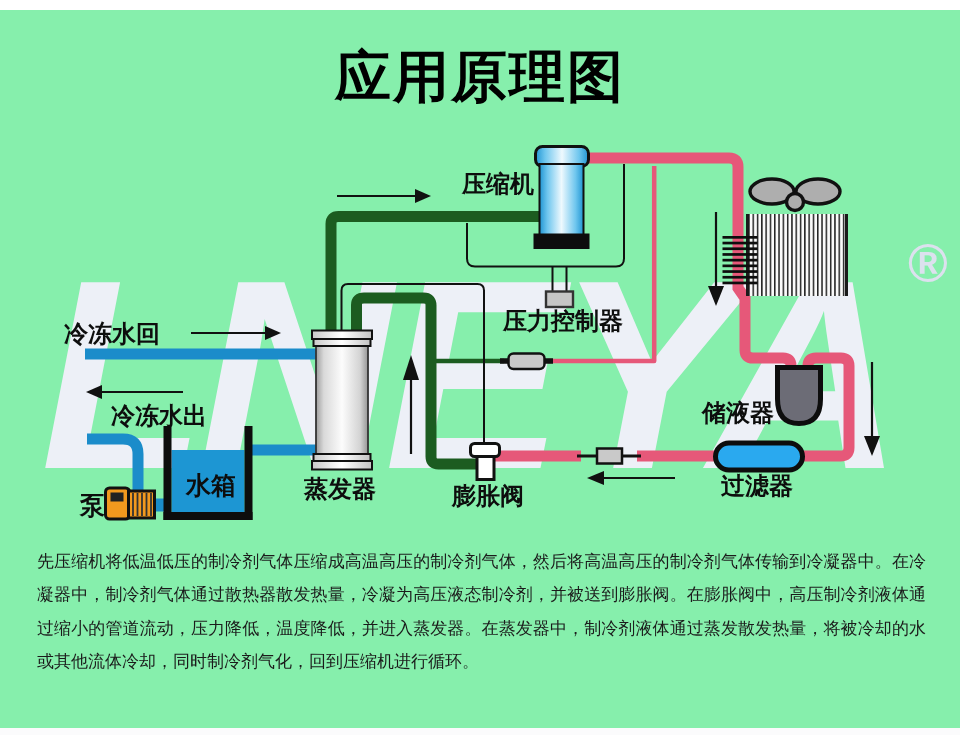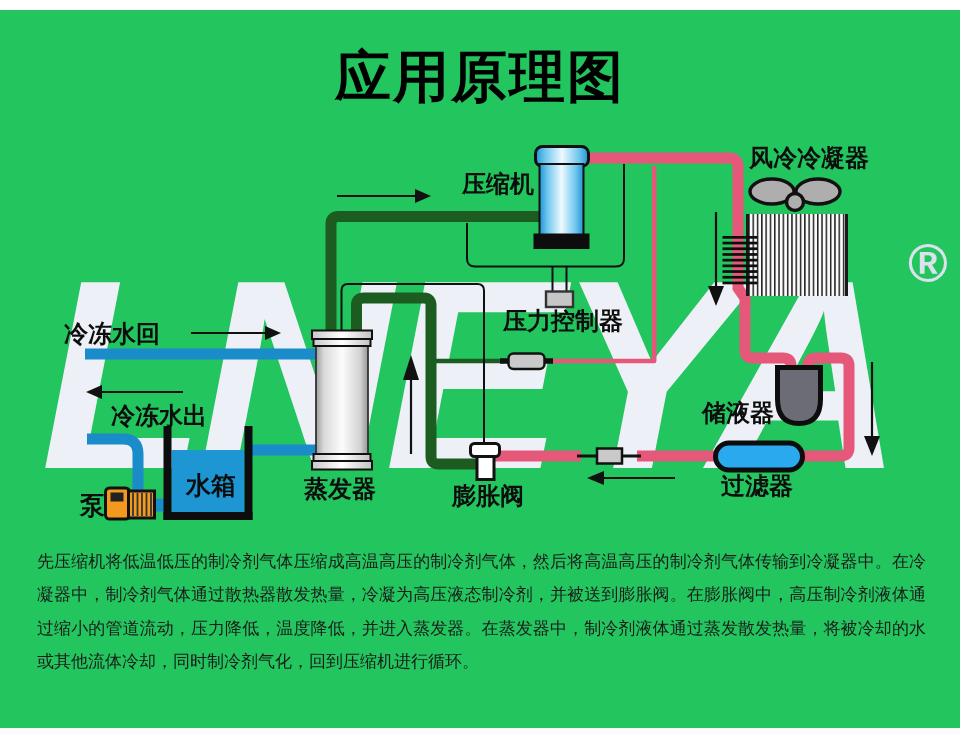--- a/index.html
+++ b/index.html
@@ -1,17 +1,17 @@
 <!DOCTYPE html>
 <html><head>
 <meta charset="utf-8">
 <style>
   html,body{margin:0;padding:0;}
   body{font-family:"Liberation Sans","DejaVu Sans",sans-serif;background:#e9e9ea;}
-  .stage{position:relative;width:960px;height:735px;background:#22c55e;overflow:hidden;margin:0 auto;}
+  .stage{position:relative;width:960px;height:735px;background:#86efac;overflow:hidden;margin:0 auto;}
   .strip-top{position:absolute;left:0;top:0;width:960px;height:10px;background:#ffffff;}
   .strip-bottom{position:absolute;left:0;top:728px;width:960px;height:7px;background:#fbfbfc;}
   .title{position:absolute;left:0;top:40px;width:960px;text-align:center;
          font-size:56px;font-weight:800;color:#000;letter-spacing:2px;margin:0;}
   .diagram-svg{position:absolute;left:0;top:0;width:960px;height:735px;}
   .lbl{position:absolute;font-size:24px;font-weight:600;color:#0d0d0d;white-space:nowrap;line-height:1.1;}
   .lbl-compressor{left:462px;top:171px;}
   .lbl-condenser{left:749px;top:145px;}
   .lbl-pressure{left:503px;top:308px;text-align:right;}
   .lbl-wreturn{left:64px;top:321px;}
@@ -189,21 +189,20 @@
           <polygon points="864,436 880,436 872,456" stroke="none"></polygon>
       </g>
       <g>
         <line x1="675" y1="478" x2="604" y2="478"></line>
           <polygon points="604,471 587,478 604,485" stroke="none"></polygon>
       </g>
     </g>
   </svg>
 
   <div class="lbl lbl-compressor">压缩机</div>
-  <div class="lbl lbl-condenser">风冷冷凝器</div>
   <div class="lbl lbl-pressure">压力控制器</div>
   <div class="lbl lbl-wreturn">冷冻水回</div>
   <div class="lbl lbl-wout">冷冻水出</div>
   <div class="lbl lbl-pump">泵</div>
   <div class="lbl lbl-tank">水箱</div>
   <div class="lbl lbl-evap">蒸发器</div>
   <div class="lbl lbl-valve">膨胀阀</div>
   <div class="lbl lbl-receiver">储液器</div>
   <div class="lbl lbl-filter">过滤器</div>
 

